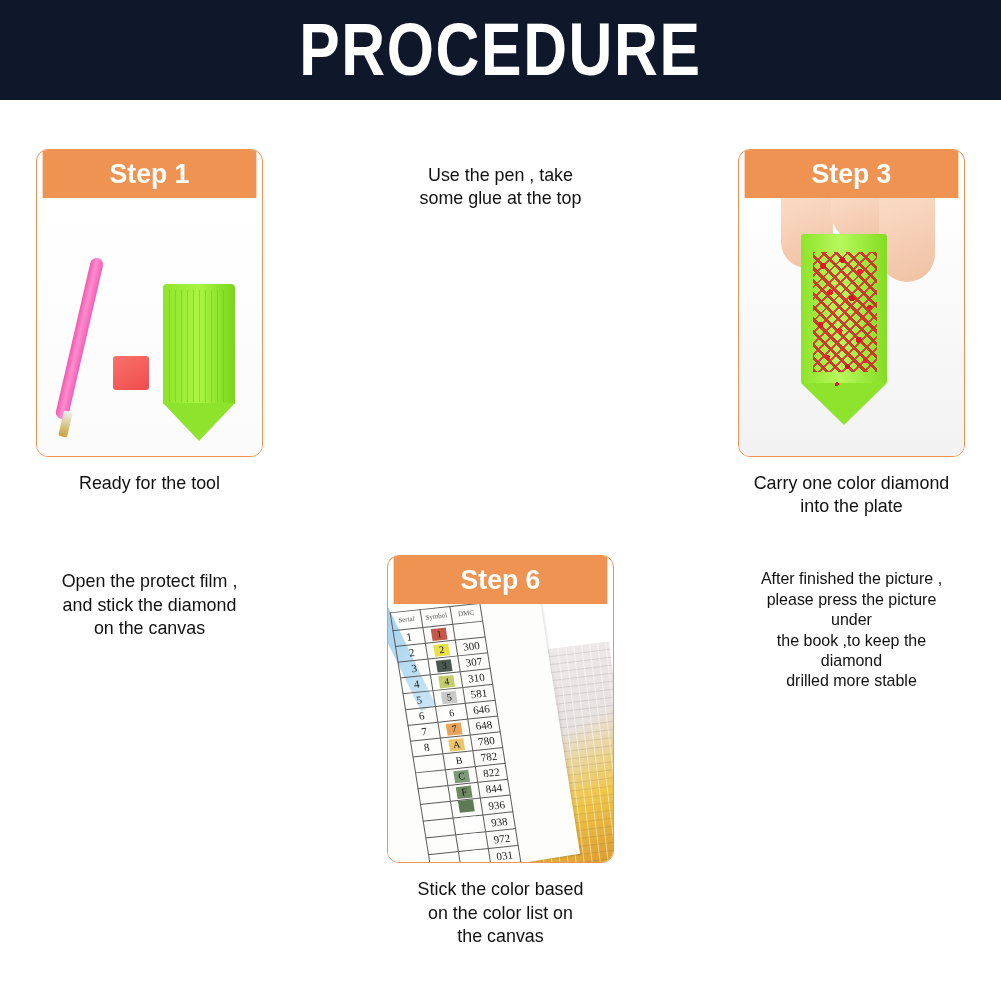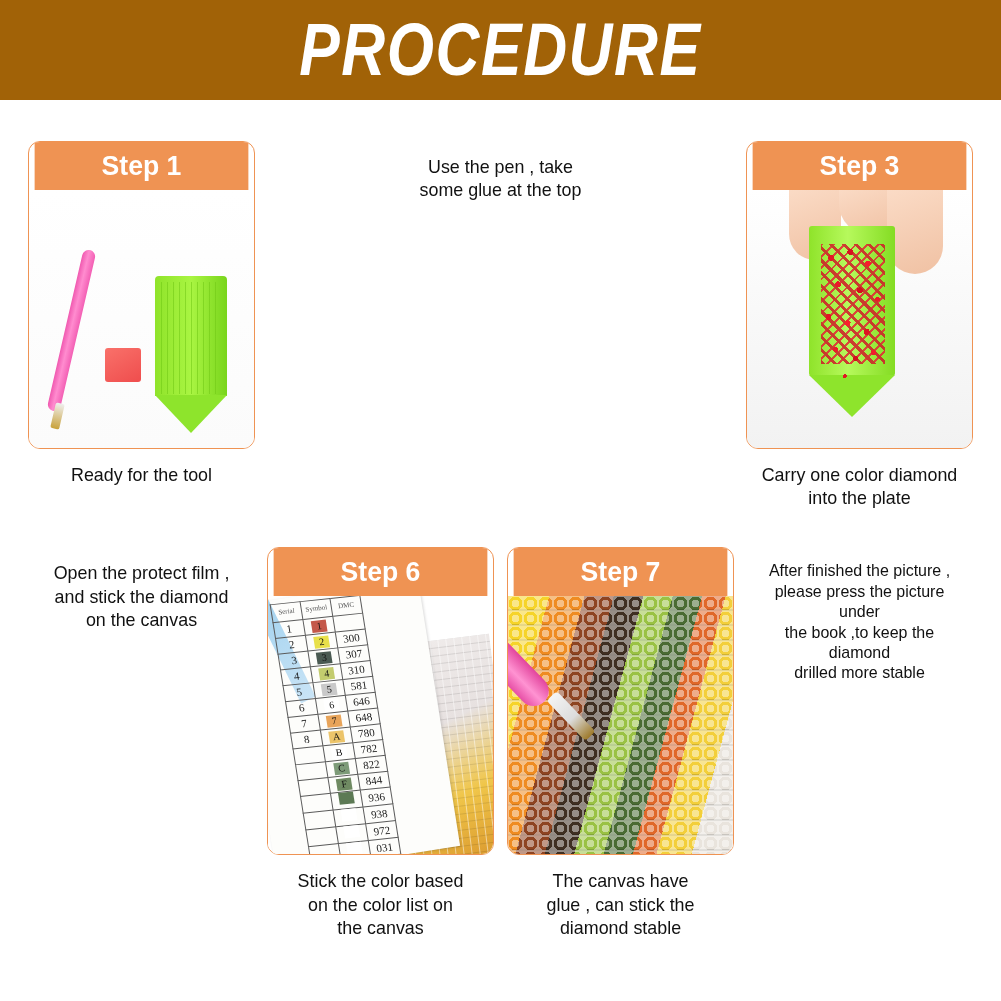--- a/index.html
+++ b/index.html
@@ -6,35 +6,35 @@
   html, body {
     width: 1001px; height: 1001px;
     background: #ffffff;
     font-family: "Liberation Sans", sans-serif;
     overflow: hidden;
   }
 
   
   .banner {
     width: 1001px; height: 100px;
-    background: #a16207;
-    display: flex; align-items: center; justify-content: center; font-style: italic;
+    background: #0f172a;
+    display: flex; align-items: center; justify-content: center;
   }
   .banner-title {
     color: #ffffff;
     font-size: 74px;
     font-weight: bold;
     letter-spacing: 2px;
     transform: scaleX(0.82);
     font-family: "Liberation Sans", sans-serif;
     line-height: 1;
   }
 
   
-  .rows { padding: 8px; }
+  .rows { padding: 16px; }
   .row { display: flex; justify-content: space-between; padding: 0 20px; }
   .row-1 { margin-top: 33px; }
   .row-2 { margin-top: 38px; }
 
   .cell { width: 227px; }
 
   .card {
     width: 227px; height: 308px;
     border: 1.5px solid #ef9353;
     border-radius: 12px;
@@ -540,35 +540,20 @@
                 </tbody>
             </table>
           </div>
         </div>
       </div>
       <div class="caption">Stick the color based
 on the color list on
 the canvas</div>
     </div>
 
-    <div class="cell">
-      <div class="card">
-        <div class="card-header">Step 7</div>
-        <div class="card-body">
-          <div class="s7-bg">
-            <div class="s7-grid"></div>
-            <div class="s7-pen"></div>
-            <div class="s7-pen-tip"></div>
-          </div>
-        </div>
-      </div>
-      <div class="caption">The canvas have
-glue , can stick the
-diamond stable</div>
-    </div>
 
     <div class="cell">
       <div class="caption small">After finished the picture ,
 please press the picture under
 the book ,to keep the diamond
 drilled more stable</div>
     </div>
 
   </div>
 </div>

